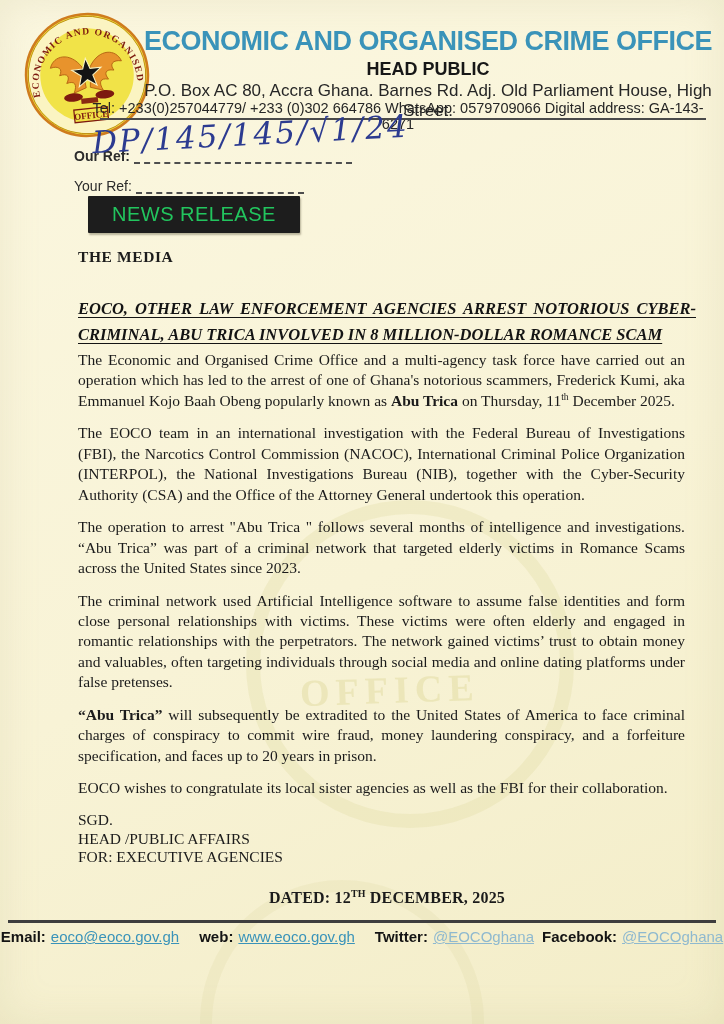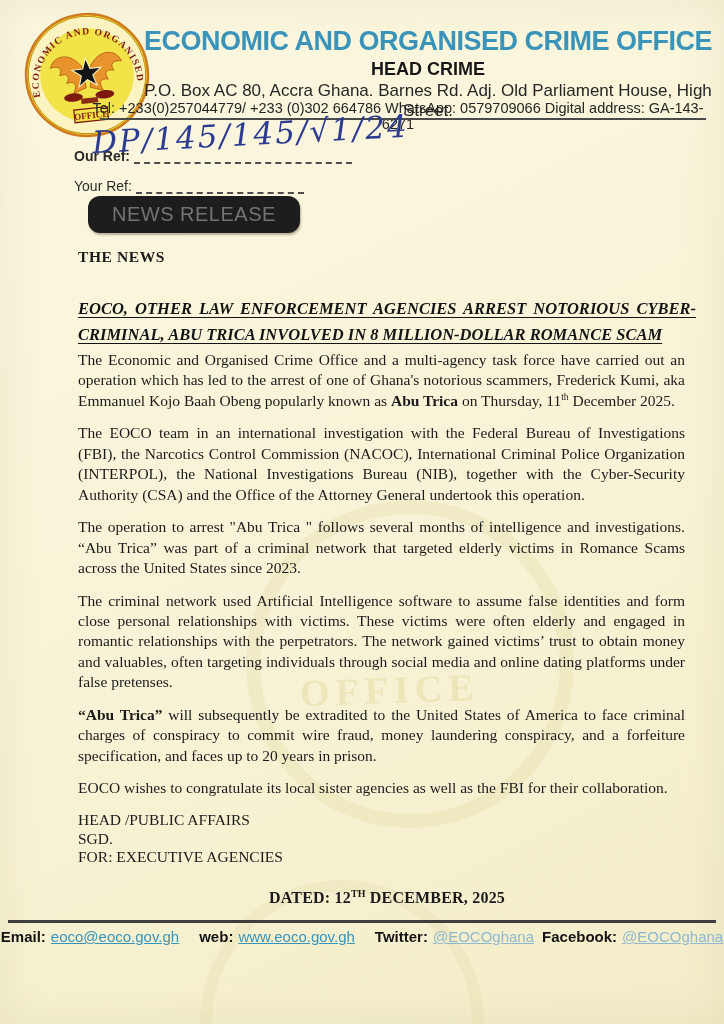--- a/index.html
+++ b/index.html
@@ -32,22 +32,22 @@
   .ref-row { position:absolute; left:74px; font-size:14px; color:#2b2b2b; display:flex; align-items:flex-end; }
   .ref-label { margin-right:4px; }
   .dash-line { display:inline-block; border-bottom:2px dashed #4e4e4e; height:12px; }
   .handwritten {
     position:absolute; left:92px; top:116px; transform:rotate(-3deg);
     font-family:"DejaVu Serif", serif; font-style:italic; font-size:31px;
     color:#2c3b90; letter-spacing:2px; white-space:nowrap;
   }
   
   .badge {
-    position:absolute; left:88px; top:196px; background:#1d1d1d; color:#737373;
-    border-radius:12px; padding:7px 24px; font-size:20px; letter-spacing:0.5px;
+    position:absolute; left:88px; top:196px; background:#1d1d1d; color:#22c55e;
+    border-radius:1px; padding:7px 24px; font-size:20px; letter-spacing:0.5px;
     box-shadow:1px 2px 2px rgba(60,55,30,0.35);
   }
   
   .recipient {
     position:absolute; left:78px; top:248px;
     font-family:"Liberation Serif", serif; font-weight:bold; font-size:15.5px; letter-spacing:0.6px;
   }
   .headline {
     position:absolute; left:78px; width:618px; top:296px;
     font-family:"Liberation Serif", serif; font-weight:bold; font-size:16.5px;
@@ -107,51 +107,51 @@
 
       <ellipse cx="45" cy="80" rx="9" ry="4" fill="#7d1a10"></ellipse>
       <ellipse cx="75" cy="80" rx="9" ry="4" fill="#7d1a10"></ellipse>
       <rect x="52" y="82" width="16" height="5" fill="#8a2a12"></rect>
       <rect x="44" y="92" width="32" height="12" fill="#f1e348" stroke="#7d1a10" stroke-width="1.2"></rect>
       <text x="60" y="101.5" text-anchor="middle" font-size="8.6" font-weight="bold" fill="#7d1a10" font-family="Liberation Serif, serif">OFFICE</text>
     </svg>
   </div>
 
   <div class="org-name">ECONOMIC AND ORGANISED CRIME OFFICE</div>
-  <div class="office-title">HEAD CRIME</div>
+  <div class="office-title">HEAD PUBLIC</div>
   <div class="address-line">P.O. Box AC 80, Accra Ghana. Barnes Rd. Adj. Old Parliament House, High Street.</div>
   <div class="contact-line">Tel: +233(0)257044779/ +233 (0)302 664786 WhatsApp: 0579709066   Digital address: GA-143-6271</div>
   <div class="header-rule"></div>
 
   <div class="ref-row" style="top:148px;font-weight:bold;">
     <span class="ref-label">Our  Ref:</span>
     <span class="dash-line" style="width:218px;"></span>
   </div>
   <div class="handwritten">DP/145/145/√1/24</div>
   <div class="ref-row" style="top:178px;">
     <span class="ref-label">Your Ref:</span>
     <span class="dash-line" style="width:168px;"></span>
   </div>
 
   <div class="badge">NEWS RELEASE</div>
 
-  <div class="recipient">THE NEWS</div>
+  <div class="recipient">THE MEDIA</div>
   <div class="headline">EOCO, OTHER LAW ENFORCEMENT AGENCIES ARREST NOTORIOUS CYBER-CRIMINAL, ABU TRICA INVOLVED IN 8 MILLION-DOLLAR ROMANCE SCAM</div>
 
   <div class="body-text">
     <p>The Economic and Organised Crime Office and a multi-agency task force have carried out an operation which has led to the arrest of one of Ghana's notorious scammers, Frederick Kumi, aka Emmanuel Kojo Baah Obeng popularly known as <b>Abu Trica</b> on Thursday, 11<sup>th</sup> December 2025.</p>
     <p>The EOCO team in an international investigation with the Federal Bureau of Investigations (FBI), the Narcotics Control Commission (NACOC), International Criminal Police Organization (INTERPOL), the National Investigations Bureau (NIB), together with the Cyber-Security Authority (CSA) and the Office of the Attorney General undertook this operation.</p>
     <p>The operation to arrest "Abu Trica " follows several months of intelligence and investigations. “Abu Trica” was part of a criminal network that targeted elderly victims in Romance Scams across the United States since 2023.</p>
     <p>The criminal network used Artificial Intelligence software to assume false identities and form close personal relationships with victims.  These victims were often elderly and engaged in romantic relationships with the perpetrators.  The network gained victims’ trust to obtain money and valuables, often targeting individuals through social media and online dating platforms under false pretenses.</p>
     <p><b>“Abu Trica”</b> will subsequently be extradited to the United States of America to face criminal charges of conspiracy to commit wire fraud, money laundering conspiracy, and a forfeiture specification, and faces up to 20 years in prison.</p>
     <p>EOCO wishes to congratulate its local sister agencies as well as the FBI for their collaboration.</p>
 
     <div class="signature">
+      <div>SGD.</div>
       <div>HEAD /PUBLIC AFFAIRS</div>
-      <div>SGD.</div>
       <div>FOR: EXECUTIVE AGENCIES</div>
     </div>
 
     <div class="dated">DATED: 12<sup>TH</sup> DECEMBER, 2025</div>
   </div>
 
   <div class="footer-rule"></div>
   <div class="footer-text">
     <span class="flabel">Email:</span><a class="flink">eoco@eoco.gov.gh</a><span class="flabel">web:</span><a class="flink">www.eoco.gov.gh</a><span class="flabel">Twitter:</span><a class="flink light" style="margin-right:8px;">@EOCOghana</a><span class="flabel">Facebook:</span><a class="flink light" style="margin-right:0;">@EOCOghana</a>
   </div>

